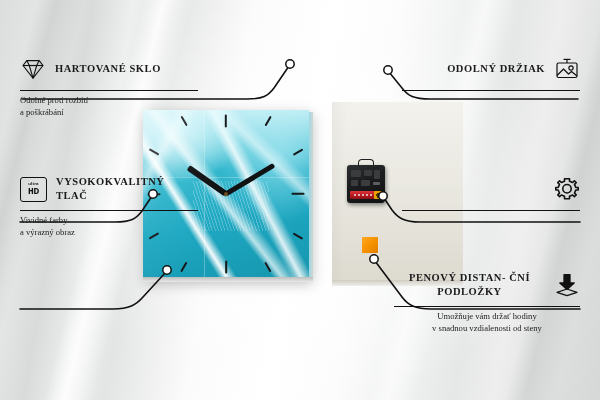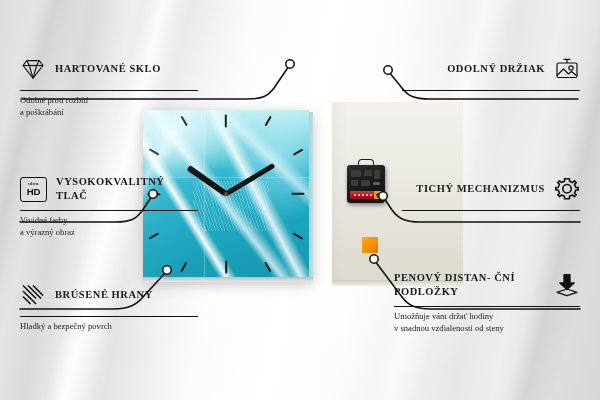--- a/index.html
+++ b/index.html
@@ -214,21 +214,21 @@
 
   
   .lines { position:absolute; inset:0; pointer-events:none; }
 
   
   .feature {
     position: absolute;
     width: 178px;
   }
   .feat-left  { text-align: left; }
-  .feat-right { text-align: left; }
+  .feat-right { text-align: center; }
 
   .feat-head {
     display:flex;
     align-items:center;
     gap:9px;
     min-height: 34px;
   }
   .feat-right .feat-head { flex-direction: row-reverse; }
 
   .feat-title {
@@ -270,21 +270,21 @@
   }
   .hd-ultra {
     font-family: "Liberation Sans", sans-serif;
     font-size: 4.4px;
     font-weight: bold;
     letter-spacing: .2px;
     color: #111;
     margin-bottom: .5px;
   }
   .hd-main {
-    font-family: Liberation Sans, sans-serif;
+    font-family: Liberation Mono, monospace;
     font-size: 9.6px;
     font-weight: bold;
     letter-spacing: -.2px;
     color: #111;
   }
 </style>
 </head>
 <body>
 
 <div id="stage">
@@ -406,39 +406,20 @@
         <span class="hd-main">HD</span>
       </span>
       <span class="feat-title">VYSOKOKVALITNÝ
 TLAČ</span>
     </div>
     <div class="feat-rule"></div>
     <div class="feat-desc">Vividné farby
 a výrazný obraz</div>
   </div>
 
-  <div class="feature feat-left" style="left:20px; top:278px;">
-    <div class="feat-head">
-      <span class="ico">
-        <svg viewBox="0 0 26 26">
-          <g stroke="#111" stroke-width="1.5" stroke-linecap="square">
-            <line x1="3.5" y1="4" x2="15.5" y2="16"></line>
-            <line x1="3.5" y1="9.5" x2="15.5" y2="21.5"></line>
-            <line x1="3.5" y1="15" x2="10" y2="21.5"></line>
-            <line x1="8.5" y1="4" x2="20.5" y2="16"></line>
-            <line x1="13.5" y1="4" x2="22.5" y2="13"></line>
-          </g>
-        </svg>
-      </span>
-      <span class="feat-title">BRÚSENÉ
-HRANY</span>
-    </div>
-    <div class="feat-rule"></div>
-    <div class="feat-desc">Hladký a bezpečný povrch</div>
-  </div>
 
   <div class="feature feat-right" style="left:402px; top:52px;">
     <div class="feat-head">
       <span class="ico">
         <svg viewBox="0 0 26 26">
           <g fill="none" stroke="#111" stroke-width="1.2" stroke-linejoin="round">
             <rect x="3" y="7" width="20" height="14.5" rx="1.5"></rect>
             <path d="M13 7 L13 3.6"></path>
             <path d="M9.5 3.4 H16.5"></path>
             <circle cx="17" cy="12" r="2.1"></circle>
@@ -463,22 +444,20 @@
                      L21.8 14 L20.5 17.1 L22.2 18.9 L20.4 20.7
                      L18.6 19 L15.5 20.3 L15.5 22.7 L13 22.7
                      L10.5 22.7 L10.5 20.3 L7.4 19 L5.6 20.7
                      L3.8 18.9 L5.5 17.1 L4.2 14 L1.8 14
                      L1.8 11.5 L4.2 11.5 L5.5 8.4 L3.8 6.6
                      L5.6 4.8 L7.4 6.5 L10.5 5.2 L10.5 2.8 Z"></path>
             <circle cx="13" cy="12.75" r="4.2"></circle>
           </g>
         </svg>
       </span>
-      <span class="feat-title">TICHÝ
-MECHANIZMUS</span>
     </div>
     <div class="feat-rule"></div>
   </div>
 
   <div class="feature feat-right" style="left:394px; top:268px; width:186px;">
     <div class="feat-head">
       <span class="ico">
         <svg viewBox="0 0 26 26">
           <g fill="none" stroke="#111" stroke-width="1.3" stroke-linejoin="round" stroke-linecap="round">
             <path d="M10 2.6 H16 V11 H20.2 L13 17.4 L5.8 11 H10 Z" fill="#111" stroke="#111"></path>

